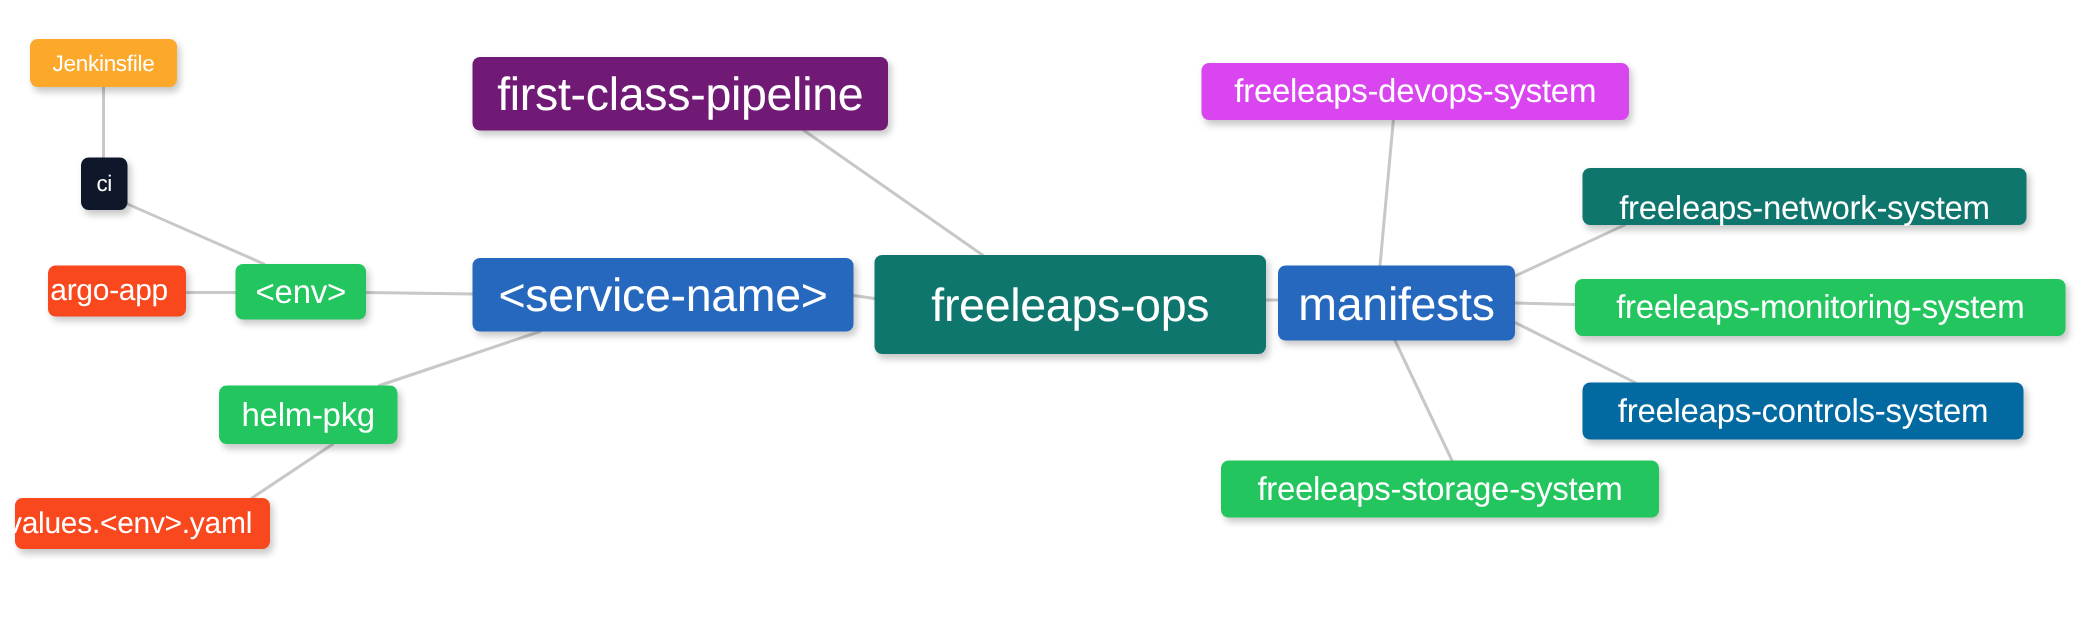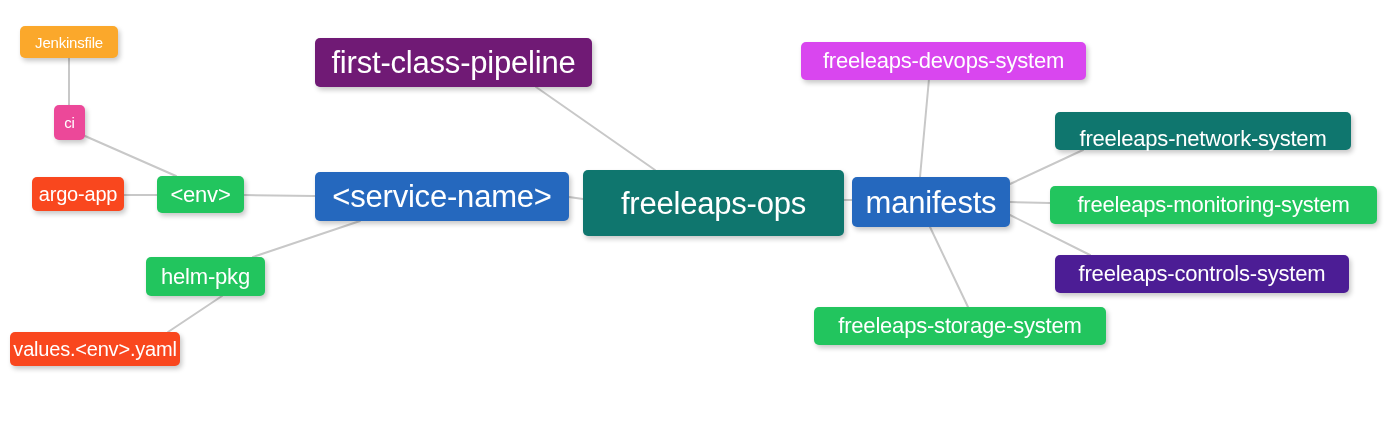--- a/index.html
+++ b/index.html
@@ -47,20 +47,21 @@
   }
   
   .tier-root {
     font-size: 31px;
   }
   .tier-2 {
     font-size: 22px;
   }
   .tier-3 {
     font-size: 20px;
+    justify-content: flex-end;
   }
   .tier-4 {
     font-size: 15px;
   }
 </style>
 </head>
 <body>
 
 <div id="canvas">
   <svg id="edges" width="1390" height="421" viewBox="0 0 1390 421" xmlns="http://www.w3.org/2000/svg">
@@ -76,21 +77,21 @@
       <line x1="920" y1="177" x2="930" y2="68" stroke="#c8c8c8" stroke-width="2" stroke-linecap="round"></line>
       <line x1="1010" y1="184" x2="1083" y2="150" stroke="#c8c8c8" stroke-width="2" stroke-linecap="round"></line>
       <line x1="1010" y1="202" x2="1050" y2="203" stroke="#c8c8c8" stroke-width="2" stroke-linecap="round"></line>
       <line x1="1010" y1="215" x2="1090" y2="255" stroke="#c8c8c8" stroke-width="2" stroke-linecap="round"></line>
       <line x1="930" y1="227" x2="968" y2="307" stroke="#c8c8c8" stroke-width="2" stroke-linecap="round"></line>
     </svg>
   <div id="node-layer">
       <div class="node tier-4" style="left: 20px; top: 26px; width: 98px; height: 32px; background: rgb(251, 168, 43);">
         <span class="node-label">Jenkinsfile</span>
       </div>
-      <div class="node tier-4" style="left: 54px; top: 105px; width: 31px; height: 35px; background: #ec4899;">
+      <div class="node tier-4" style="left: 54px; top: 105px; width: 31px; height: 35px; background: #0f172a;">
         <span class="node-label">ci</span>
       </div>
       <div class="node tier-3" style="left: 32px; top: 177px; width: 92px; height: 34px; background: rgb(249, 71, 30);">
         <span class="node-label">argo-app</span>
       </div>
       <div class="node tier-2" style="left: 157px; top: 176px; width: 87px; height: 37px; background: rgb(34, 197, 94);">
         <span class="node-label">&lt;env&gt;</span>
       </div>
       <div class="node tier-2" style="left: 146px; top: 257px; width: 119px; height: 39px; background: rgb(34, 197, 94);">
         <span class="node-label">helm-pkg</span>
@@ -112,20 +113,20 @@
       </div>
       <div class="node tier-2" style="left: 801px; top: 42px; width: 285px; height: 38px; background: #d946ef;">
         <span class="node-label">freeleaps-devops-system</span>
       </div>
       <div class="node tier-2" style="left: 1055px; top: 112px; width: 296px; height: 38px; background: #0f766e; align-items: flex-end;">
         <span class="node-label">freeleaps-network-system</span>
       </div>
       <div class="node tier-2" style="left: 1050px; top: 186px; width: 327px; height: 38px; background: rgb(34, 197, 94);">
         <span class="node-label">freeleaps-monitoring-system</span>
       </div>
-      <div class="node tier-2" style="left: 1055px; top: 255px; width: 294px; height: 38px; background: #4c1d95;">
+      <div class="node tier-2" style="left: 1055px; top: 255px; width: 294px; height: 38px; background: #0369a1;">
         <span class="node-label">freeleaps-controls-system</span>
       </div>
       <div class="node tier-2" style="left: 814px; top: 307px; width: 292px; height: 38px; background: rgb(34, 197, 94);">
         <span class="node-label">freeleaps-storage-system</span>
       </div>
     </div>
 </div>
 
 </body></html>

